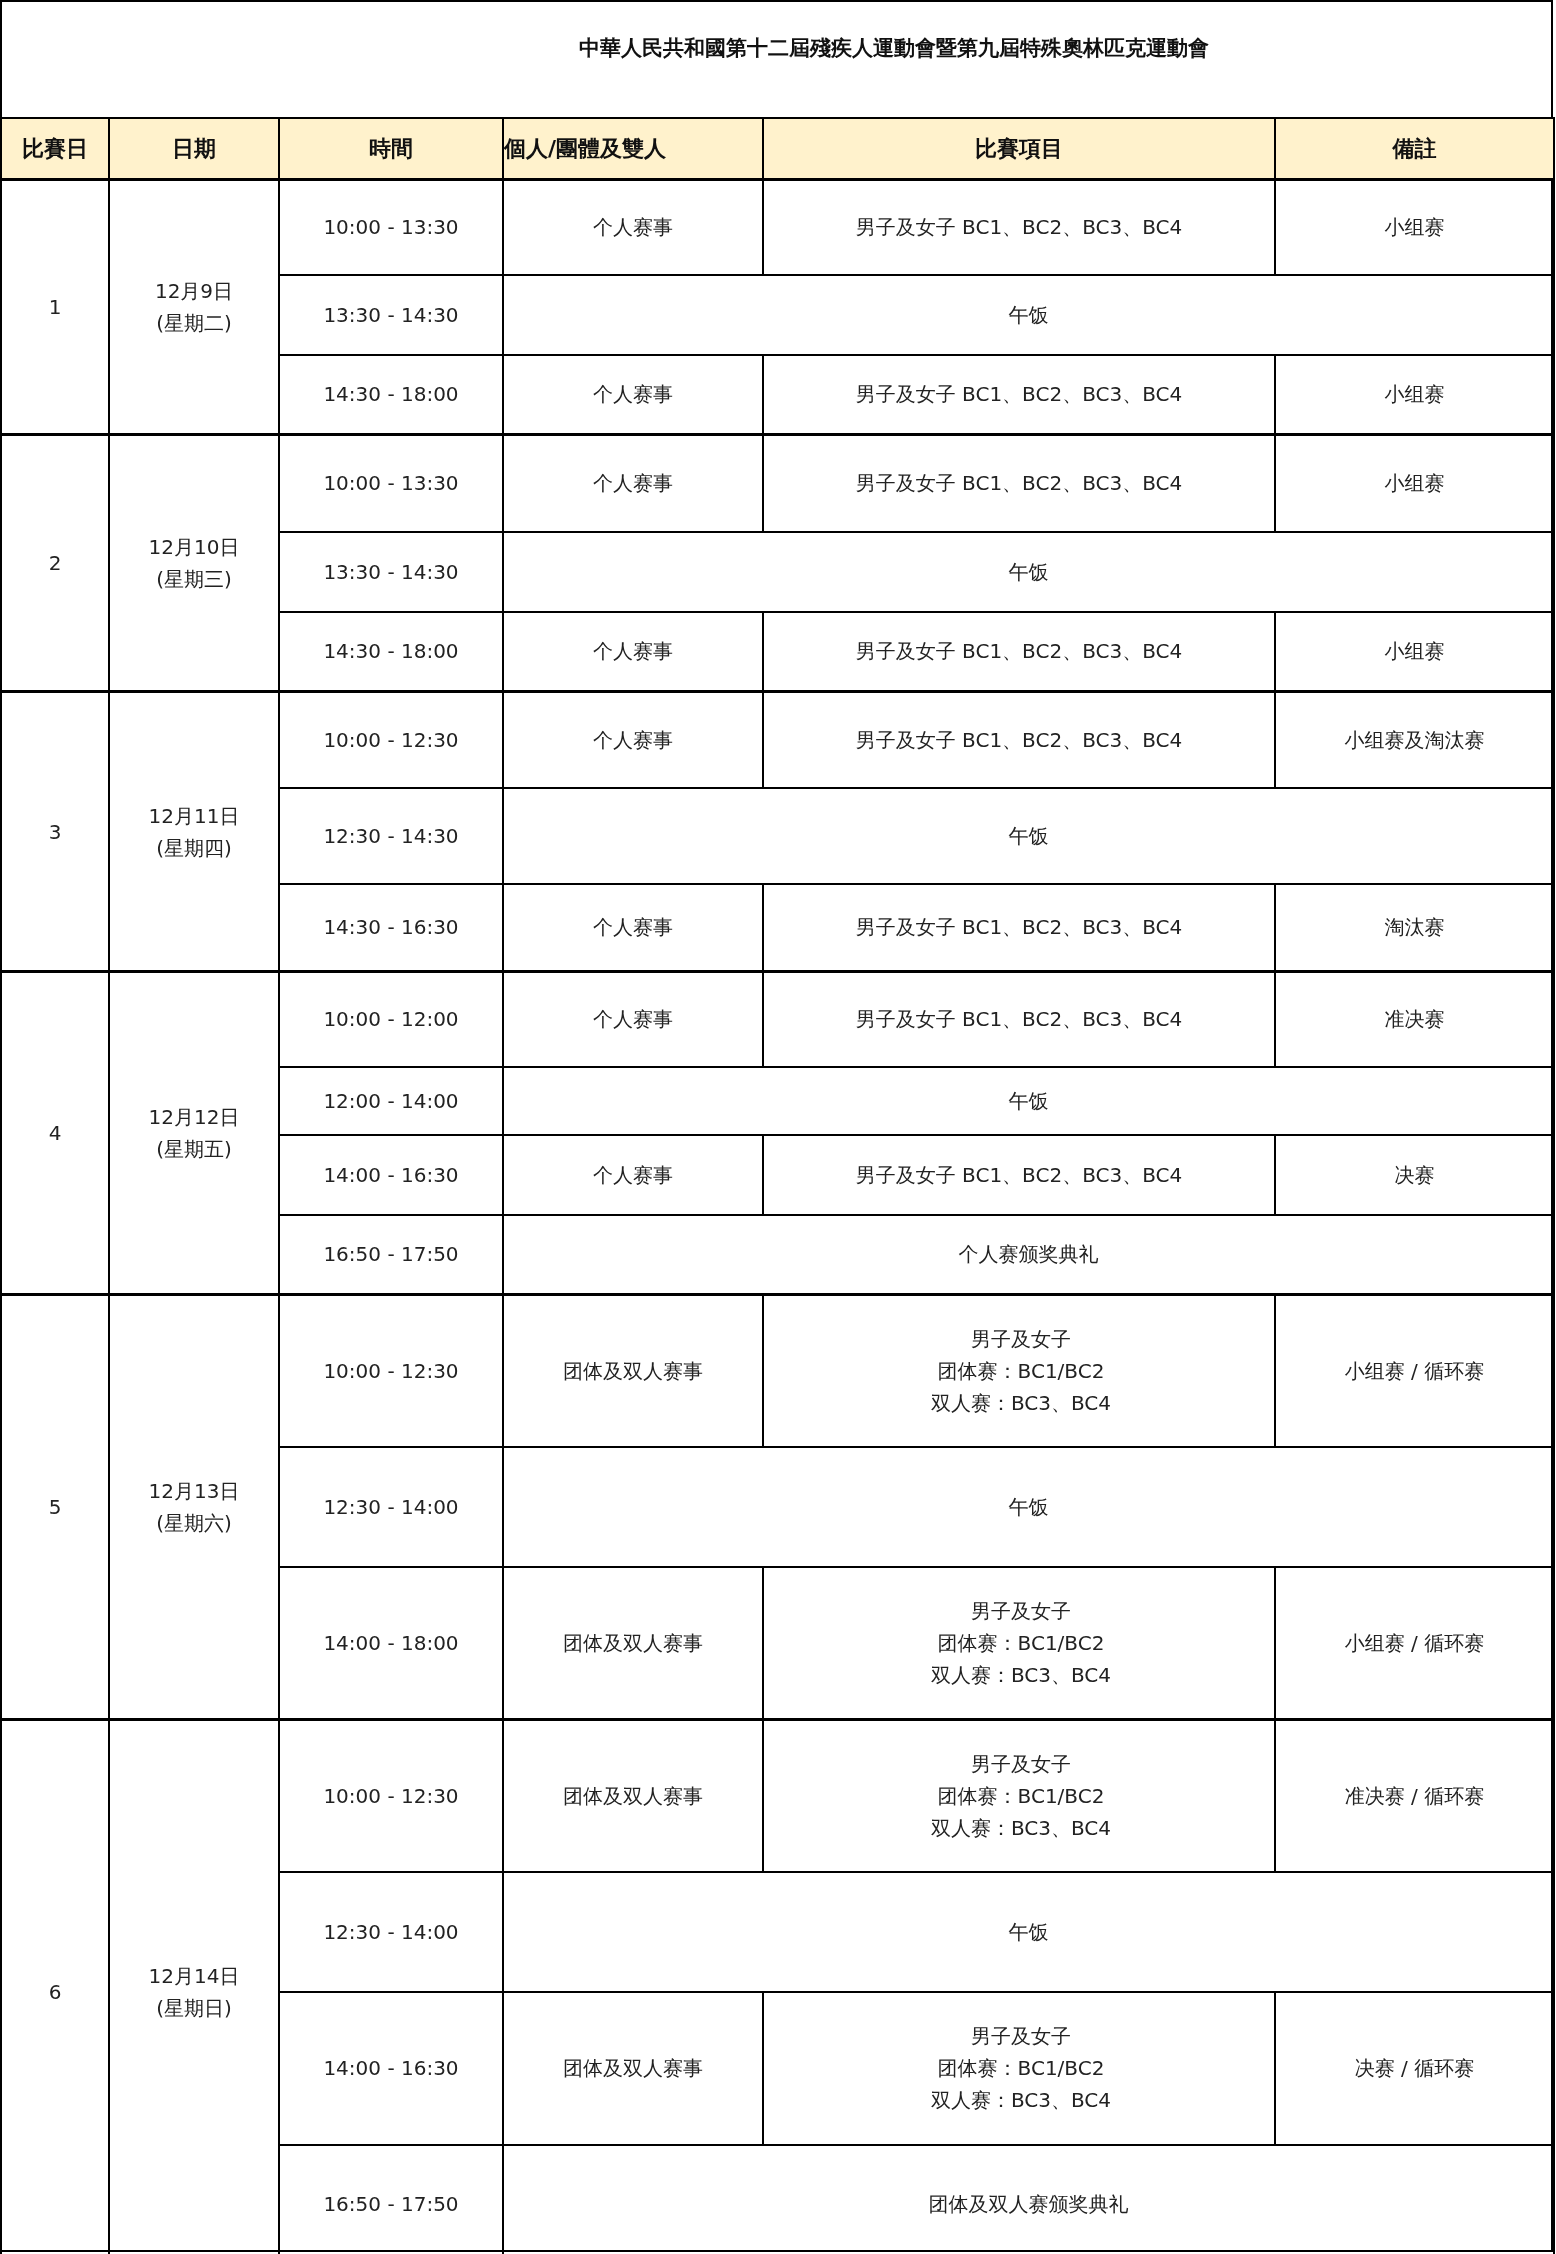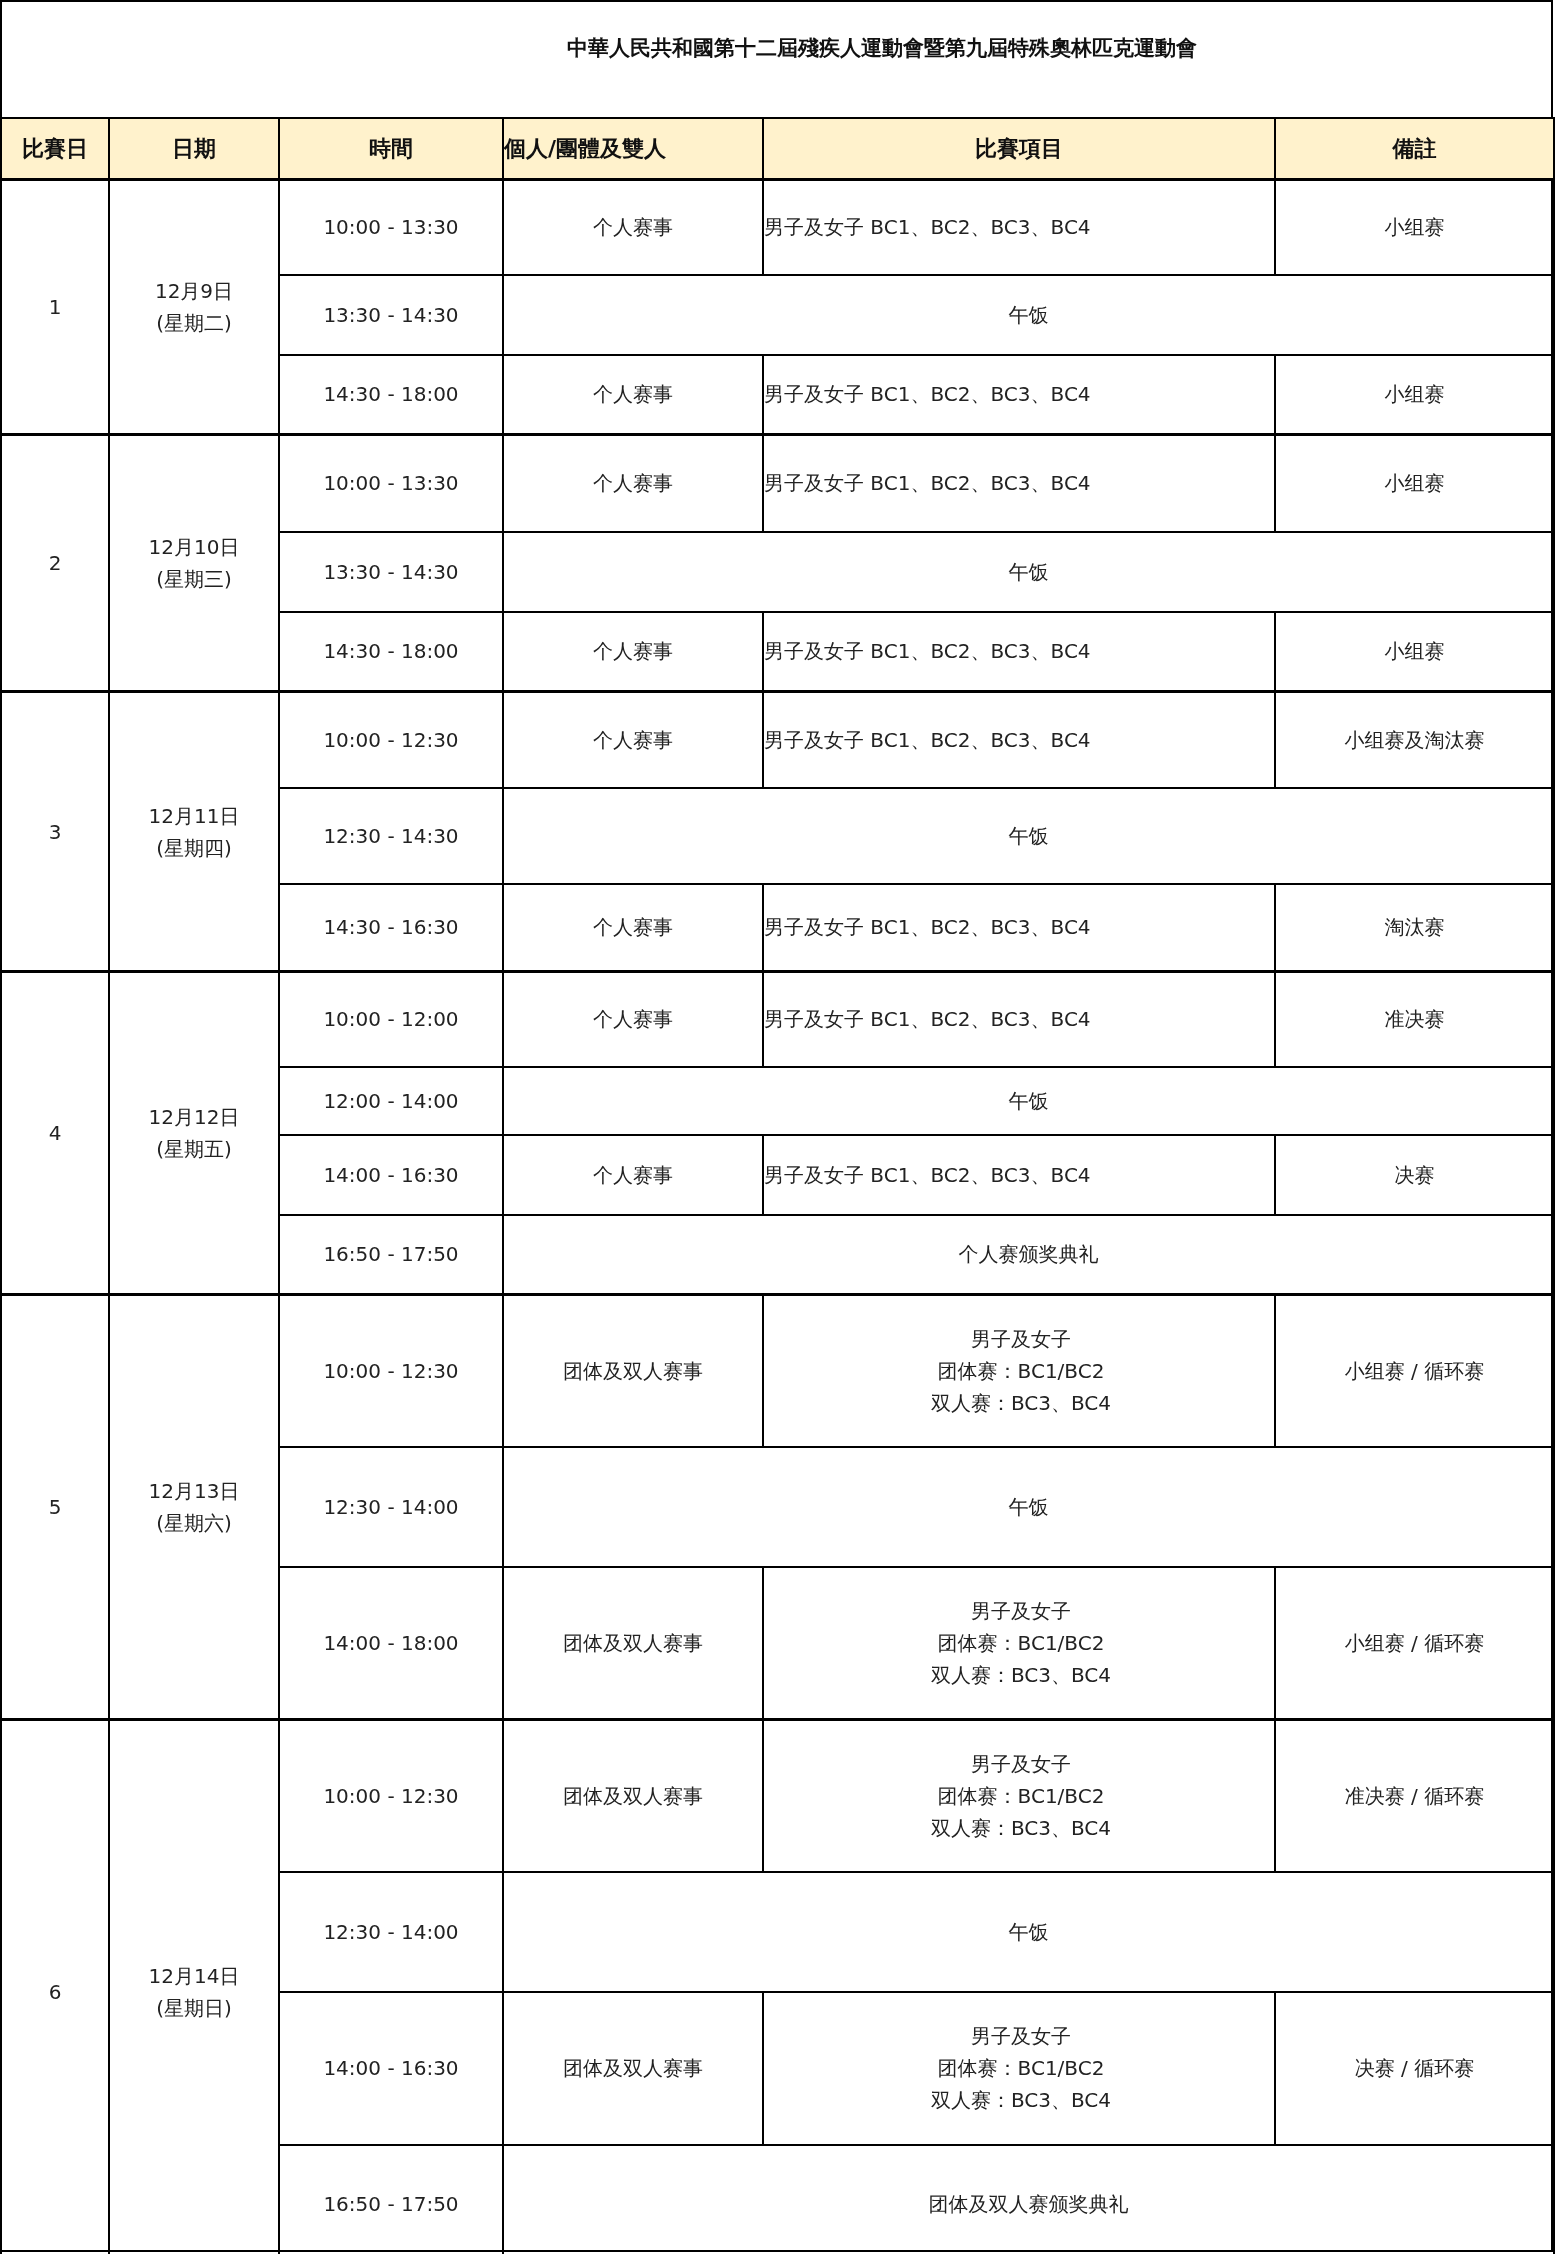--- a/index.html
+++ b/index.html
@@ -19,21 +19,21 @@
       position: absolute;
       left: 0;
       top: 0;
       width: 1553px;
       height: 2252px;
       border: 2px solid #000;
       box-sizing: border-box;
     }
     .title-block {
       position: absolute;
-      left: 0; top: 0;
+      left: 12px; top: 0;
       width: 1405px;
       height: 118px;
       box-sizing: border-box;
       border-bottom: 3px solid #000;
       padding-left: 36px;
     }
     .title-line {
       position: absolute;
       left: 380px;
       width: 1000px;
@@ -65,21 +65,21 @@
       font-weight: normal;
     }
     table.sched th {
       background: #fff2cc;
       font-weight: bold;
       font-size: 22px;
       color: #111;
       height: 59px;
     }
     table.sched th.h-type { text-align: left; }
-    table.sched td.events { text-align: left; }
+    table.sched td.events { text-align: center; }
     table.sched td.events.multi { text-align: center; padding-left: 4px; }
     table.sched tr.day-start td { border-top: 3px solid #000; }
     .multi-line span { display: block; }
     .day-num { font-size: 20px; }
   </style>
 </head>
 <body>
 
 <div class="sheet">
   <div class="title-block">

